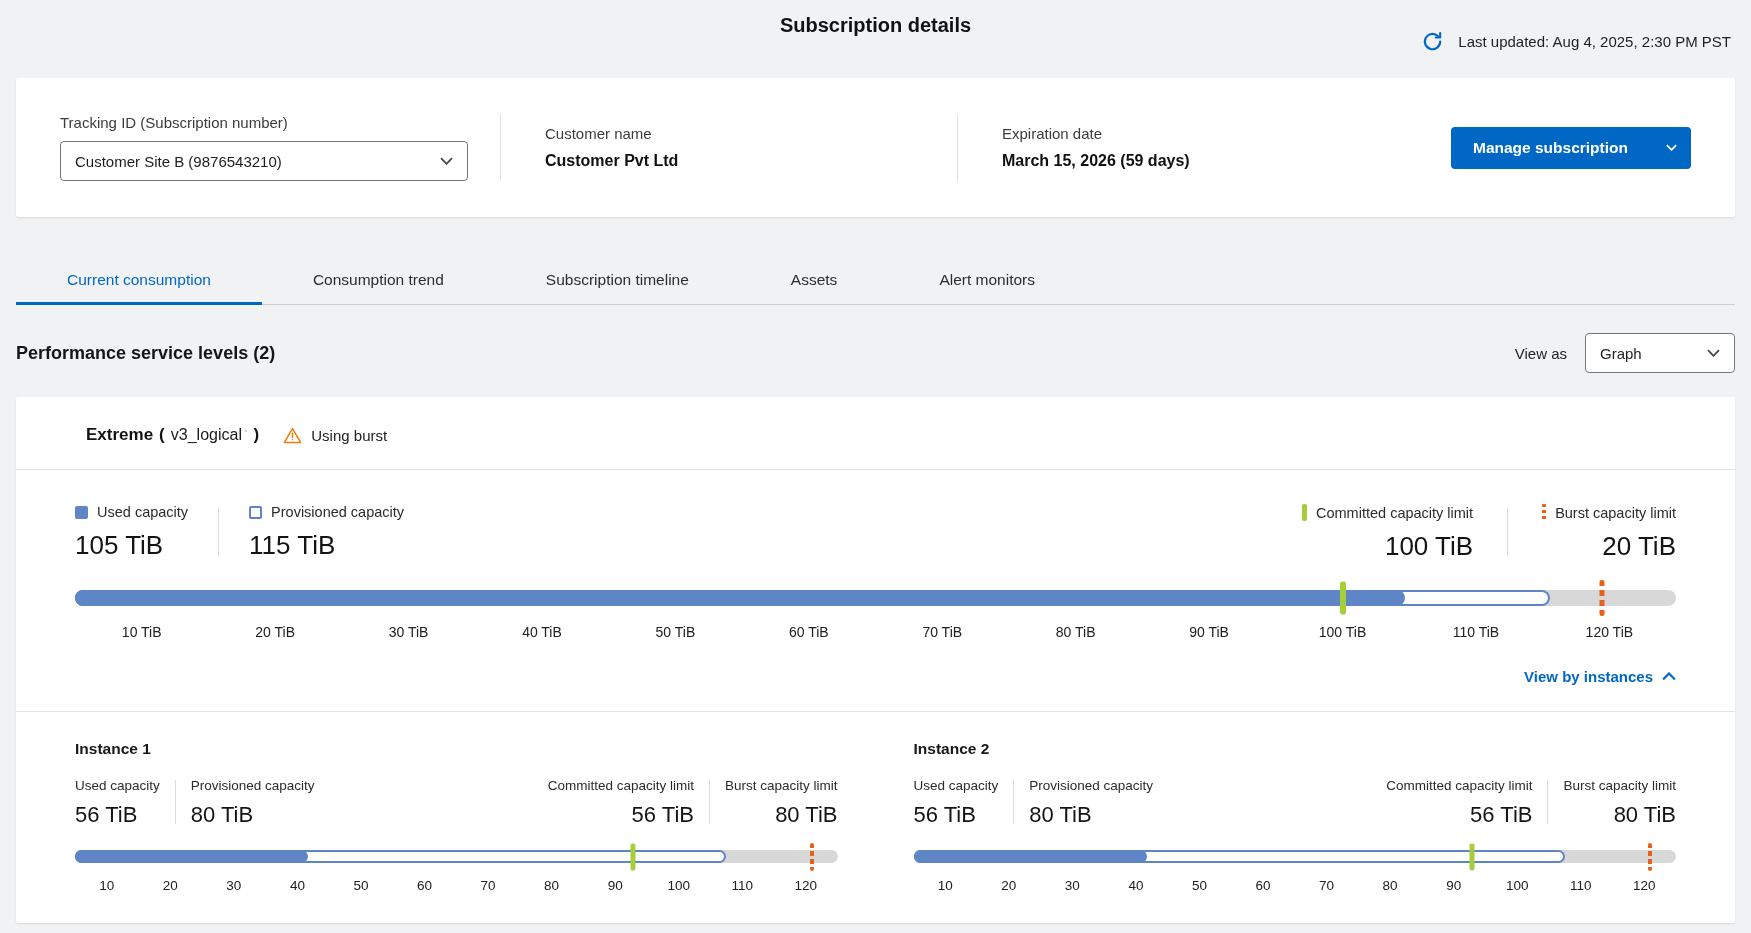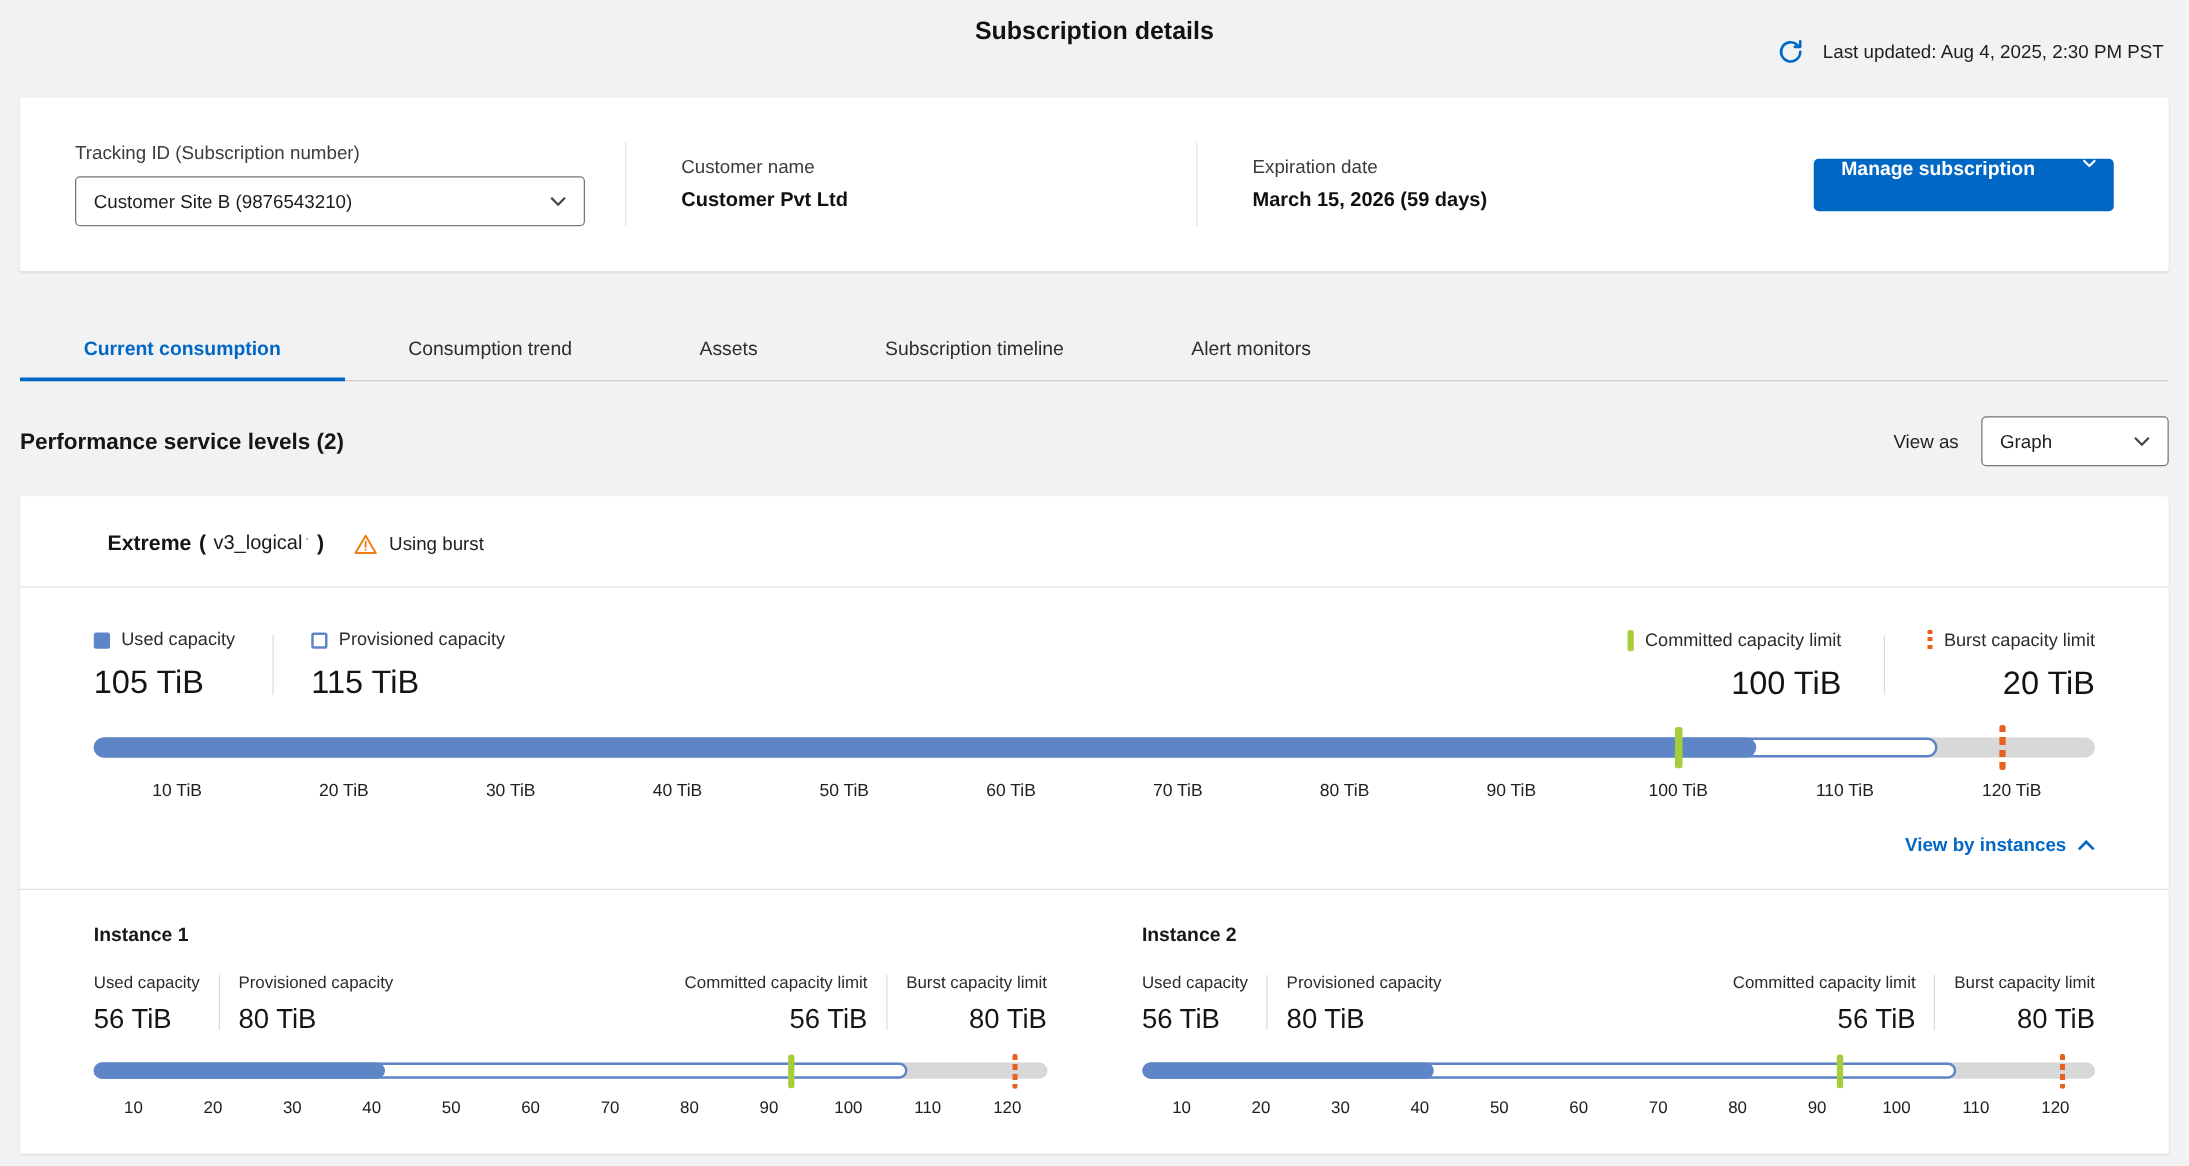--- a/index.html
+++ b/index.html
@@ -27,29 +27,29 @@
   .col-expiration { width:430px; padding-left:44px; }
   .i-label { font-size:15px; color:#3c3c3c; margin-bottom:10px; }
   .i-value { font-size:16px; font-weight:700; color:#101010; }
   .select { display:flex; align-items:center; justify-content:space-between; gap:10px;
             border:1px solid #767676; border-radius:4px; height:40px; padding:0 14px;
             font-size:15px; color:#1d1d1d; background:#fff; cursor:pointer; }
   .col-tracking .select { width:408px; }
   .vdiv { width:1px; align-self:stretch; background:#e2e2e2; }
   .flex-spacer { flex:1; }
 
-  .split-btn { display:flex; align-items:flex-start; background:var(--accent,#0067c5); border-radius:4px; overflow:hidden; height:42px; }
+  .split-btn { display:flex; align-items:center; background:var(--accent,#0067c5); border-radius:4px; overflow:hidden; height:42px; }
   .sb-main { background:transparent; border:none; color:#fff; font-family:inherit; font-size:15.5px; font-weight:700; padding:0 22px; cursor:pointer; }
   .sb-sep { width:1px; background:rgba(255,255,255,.55); margin:9px 0; }
   .sb-caret { background:transparent; border:none; width:40px; cursor:pointer; display:flex; align-items:center; justify-content:center; }
 
   
   .tabs { display:flex; margin-top:42px; border-bottom:1px solid #cfcfcf; }
   .tab { padding:12px 51px 13px; font-size:15.5px; color:#2d2d2d; cursor:pointer; border-bottom:3px solid transparent; margin-bottom:-1px; white-space:nowrap; }
-  .tab.active { color:var(--accent,#0067c5); font-weight:700; border-bottom-color:var(--accent,#0067c5);text-align:right; }
+  .tab.active { color:var(--accent,#0067c5); font-weight:400; border-bottom-color:var(--accent,#0067c5);text-align:right; }
 
   
   .section-header { display:flex; align-items:center; margin:28px 0 24px; }
   .section-header h2 { flex:1; font-size:18px; font-weight:700; color:#161616; }
   .view-as { display:flex; align-items:center; gap:18px; font-size:15px; color:#1f1f1f; }
   .select.small { width:150px; height:40px; }
 
   
   .psl-card { padding:28px 0 30px; margin-bottom:10px; }
   .psl-title { display:flex; align-items:center; padding:0 70px 24px; font-size:17px; color:#141414; }
@@ -152,22 +152,22 @@
         <svg width="11" height="7" viewBox="0 0 13 8" fill="none" stroke="#ffffff" stroke-width="2">
             <path d="M1 1.2 6.5 6.8 12 1.2"></path>
           </svg>
       </button>
     </div>
   </section>
 
   <nav class="tabs">
     <div class="tab active">Current consumption</div>
     <div class="tab">Consumption trend</div>
+    <div class="tab">Subscription timeline</div>
     <div class="tab">Assets</div>
-    <div class="tab">Subscription timeline</div>
     <div class="tab">Alert monitors</div>
   </nav>
 
   <div class="section-header">
     <h2>Performance service levels (2)</h2>
     <div class="view-as">
       <span>View as</span>
       <div class="select small">
         <span>Graph</span>
         <svg width="13" height="8" viewBox="0 0 13 8" fill="none" stroke="#444" stroke-width="1.8">

